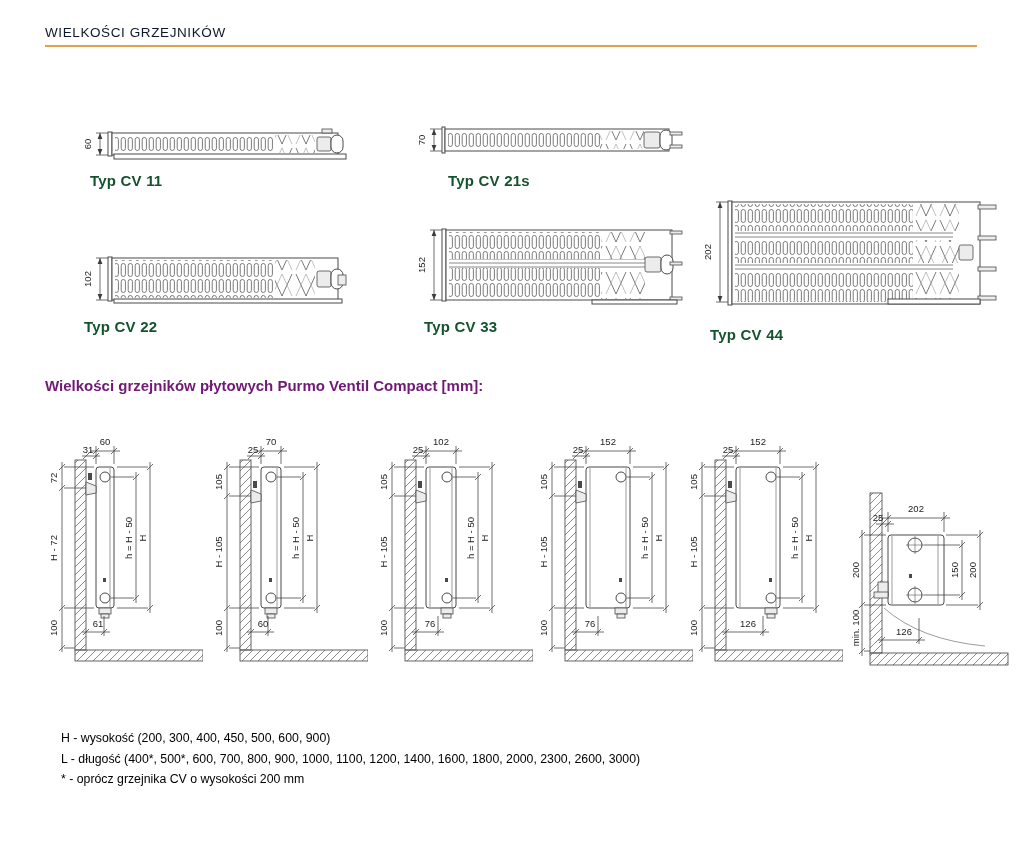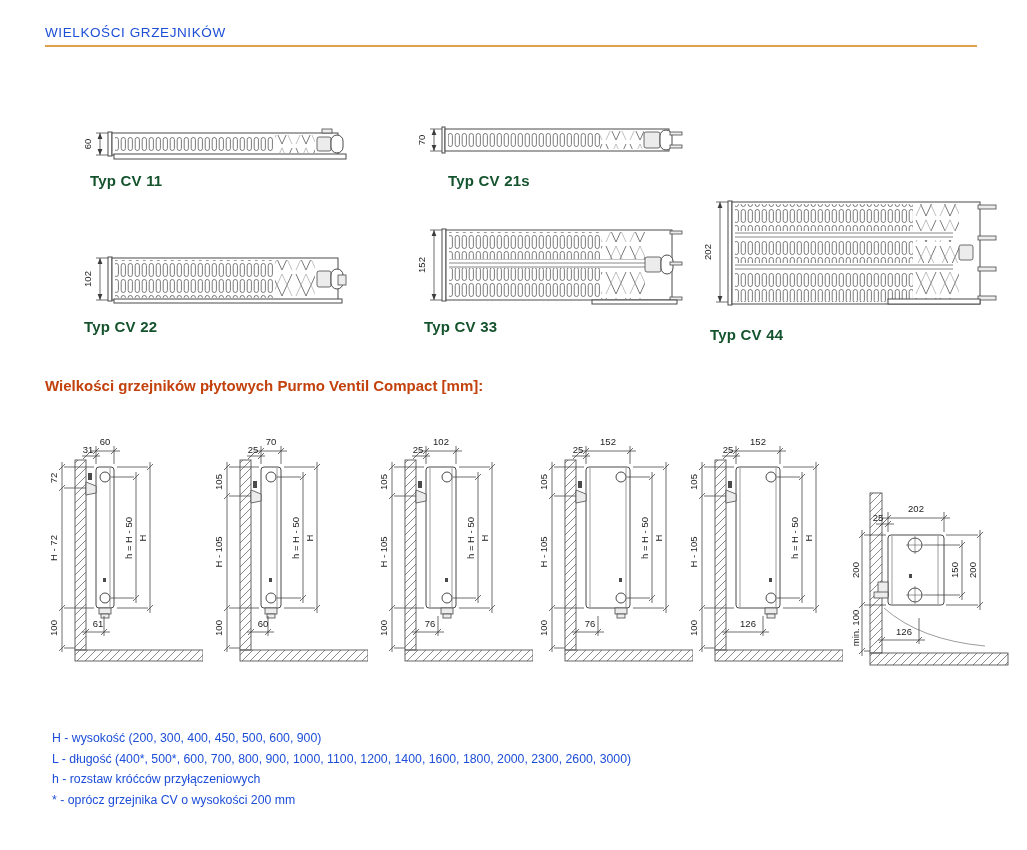--- a/index.html
+++ b/index.html
@@ -1,23 +1,23 @@
 <!DOCTYPE html>
 <html><head>
 <meta charset="utf-8">
 <style>
   html,body{margin:0;padding:0;background:#fff;}
   .page{position:relative;width:1027px;height:850px;background:#ffffff;
         font-family:"Liberation Sans",sans-serif;overflow:hidden;}
   .abs{position:absolute;}
-  .header-title{color:#1d4ed8;font-size:13.5px;letter-spacing:.6px;font-weight:400;}
+  .header-title{color:#0f172a;font-size:13.5px;letter-spacing:.6px;font-weight:400;}
   .rule{height:2px;background:#DFA14C;}
   .typ-label{color:#14532d;font-weight:700;font-size:15px;letter-spacing:.2px;}
-  .section-heading{color:#c2410c;font-weight:700;font-size:15px;}
-  .legend-line{color:#1d4ed8;font-size:12.3px;margin-bottom:6.5px;white-space:nowrap;}
+  .section-heading{color:#701a75;font-weight:700;font-size:15px;}
+  .legend-line{color:#000000;font-size:12.3px;margin-bottom:6.5px;white-space:nowrap;margin-left:9px;}
   
   .part{fill:#ffffff;stroke:#4a4a4a;stroke-width:1;}
   .part2{fill:#ececec;stroke:#4a4a4a;stroke-width:.8;}
   .thin{stroke:#4a4a4a;stroke-width:.55;fill:none;}
   .fillp{fill:#4a4a4a;}
   .hatched{fill:url(#hatch);stroke:#555;stroke-width:.9;}
   .fins{fill:url(#finsV);stroke:none;}
   .finsbig{fill:url(#finsBig);stroke:none;}
   .bands{fill:url(#hstripes);stroke:none;}
   .dim{stroke:#3d3d3d;stroke-width:.75;fill:none;}
@@ -529,17 +529,16 @@
       <line class="dim" x1="28" y1="172" x2="75" y2="172"></line>
       <path class="dim" d="M29 175 L35 169"></path>
         <path class="dim" d="M66 175 L72 169"></path>
       <text class="dimtext" x="54" y="167" text-anchor="middle">126</text>
     </g>
   </svg>
 
   <div class="abs" style="left:52px;top:731px">
     <div class="legend-line">H - wysokość (200, 300, 400, 450, 500, 600, 900)</div>
     <div class="legend-line">L - długość (400*, 500*, 600, 700, 800, 900, 1000, 1100, 1200, 1400, 1600, 1800, 2000, 2300, 2600, 3000)</div>
-    <div class="legend-line">h - rozstaw króćców przyłączeniowych</div>
     <div class="legend-line">* - oprócz grzejnika CV o wysokości 200 mm</div>
   </div>
 
 </div>
 
 </body></html>

